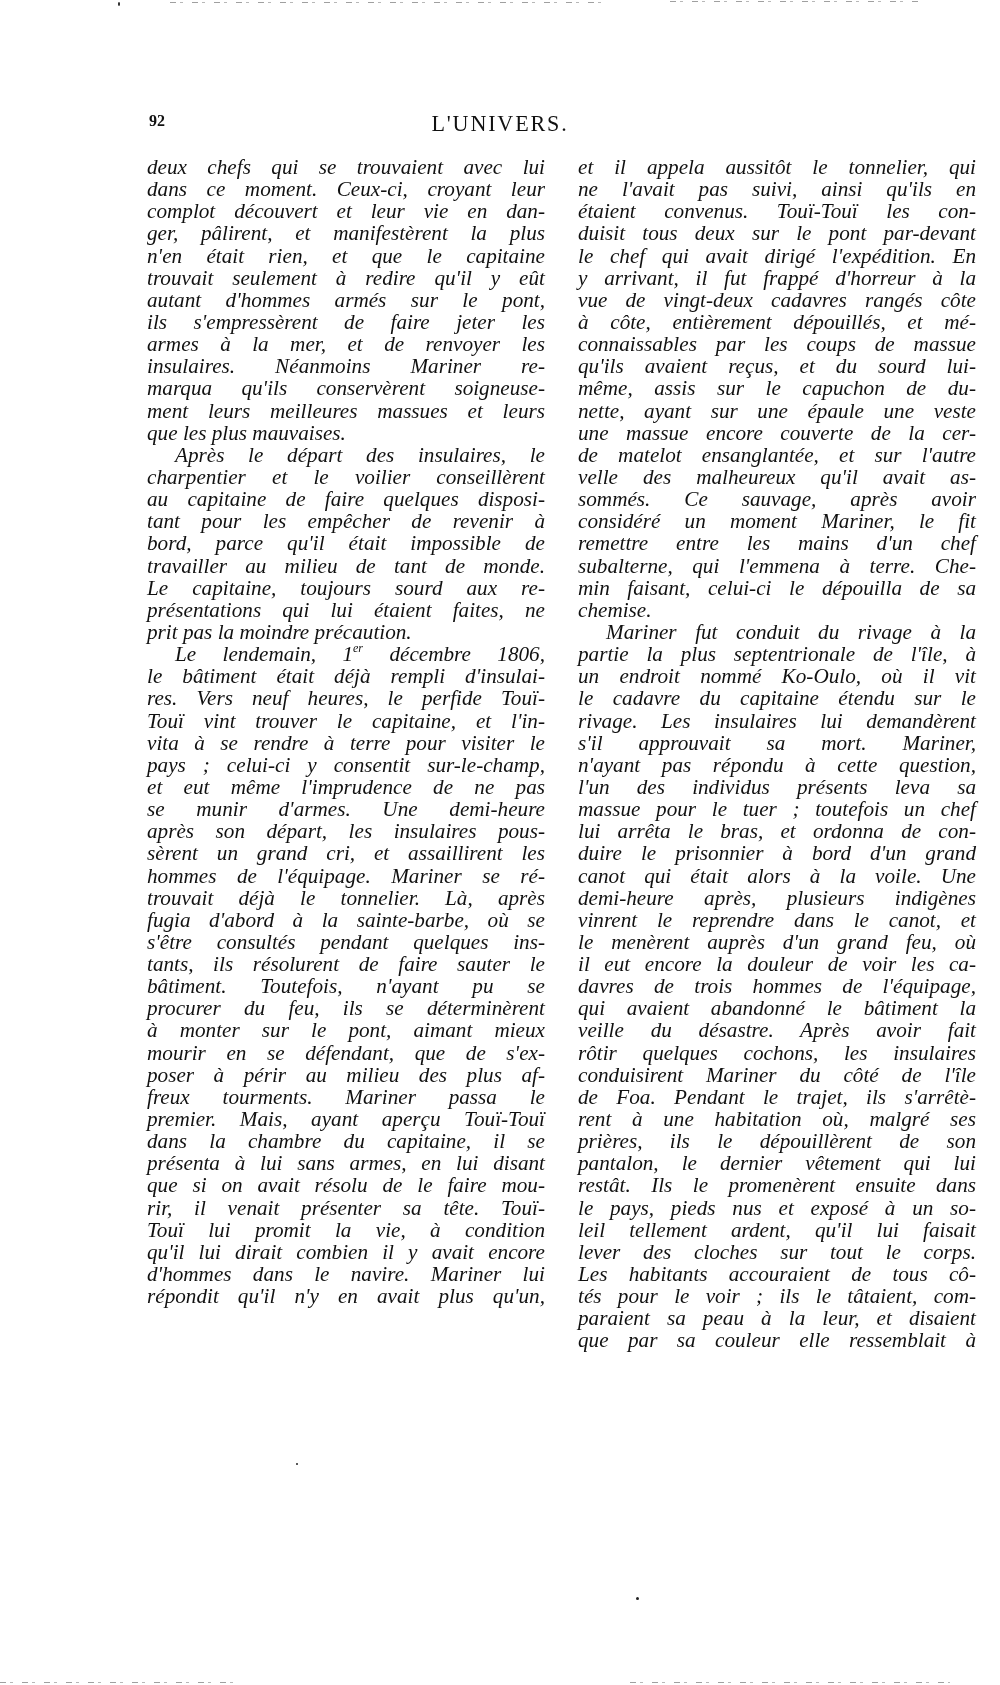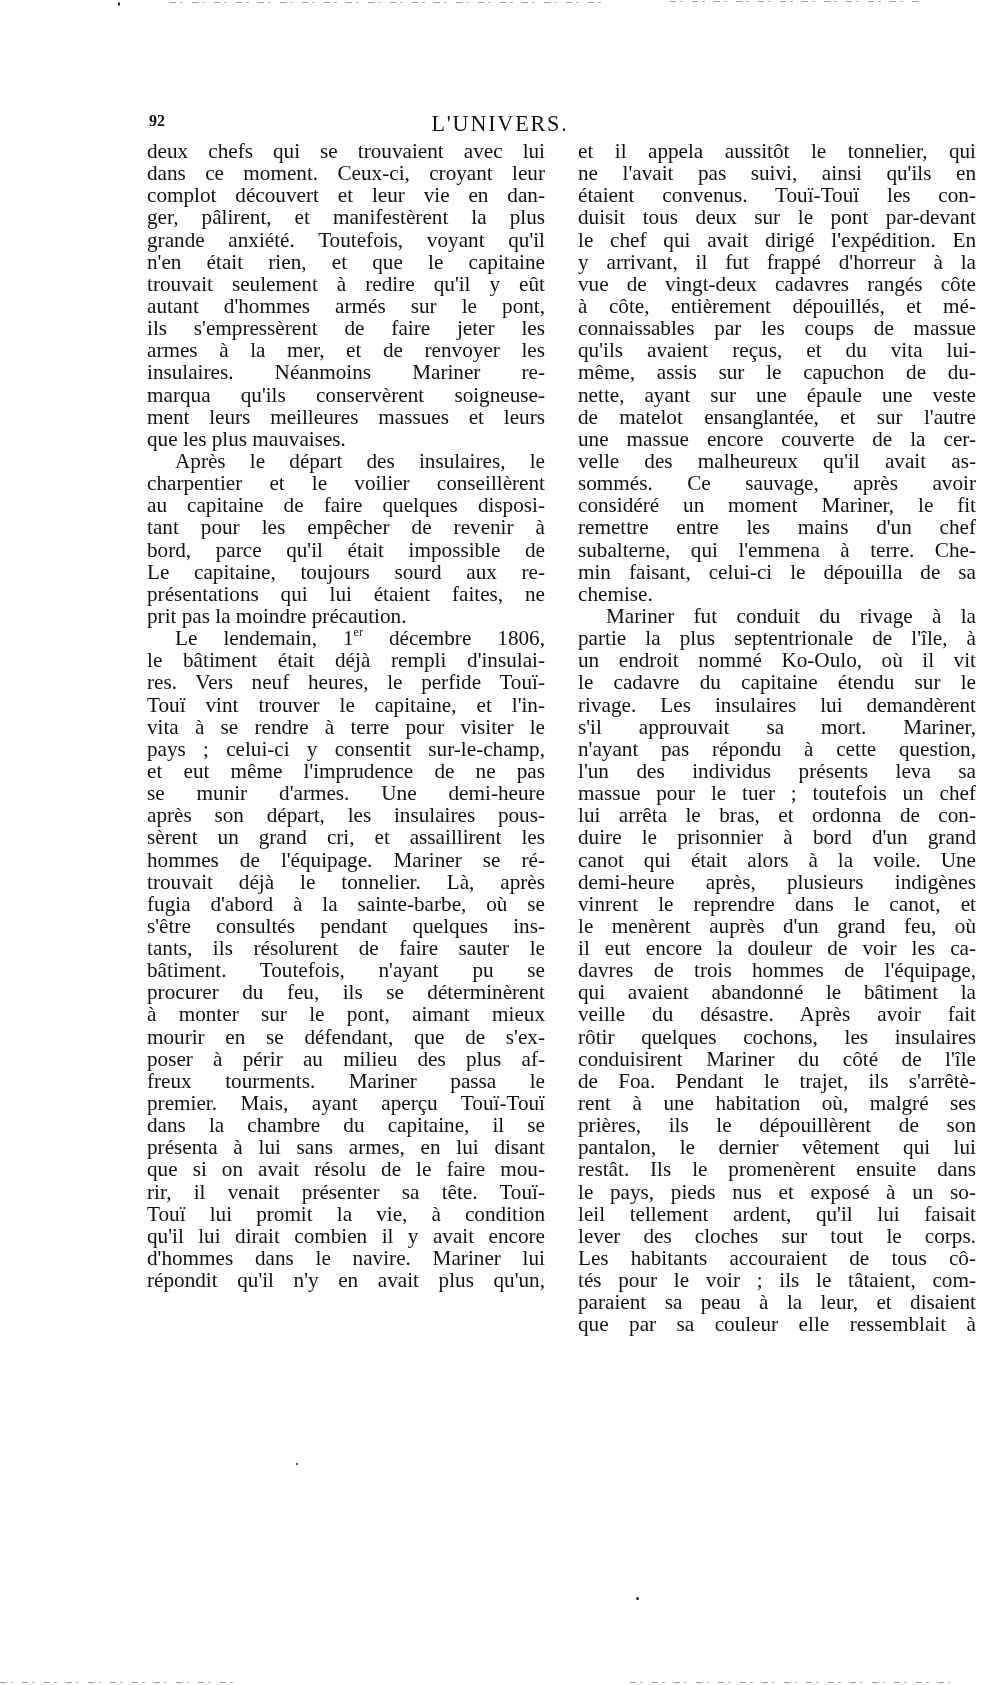--- a/index.html
+++ b/index.html
@@ -45,26 +45,27 @@
       left: 0;
       width: 1000px;
       top: 110px;
       text-align: center;
       font-size: 24px;
       letter-spacing: 2px;
       transform: scaleX(0.92);
     }
     .column {
       position: absolute;
-      top: 140px;
+      top: 156px;
       width: 398px;
       font-size: 21.2px;
       line-height: 22.15px;
       text-align: justify;
       text-align-last: justify;
+      font-style: italic;
     }
     .column.left { left: 147px; }
     .column.right { left: 578px; }
     .line {
       display: block;
       white-space: nowrap;
       text-align: justify;
       text-align-last: justify;
       height: 22.15px;
       overflow: visible;
@@ -91,35 +92,35 @@
 </div>
 
 <div class="page-number">92</div>
 <div class="running-head">L'UNIVERS.</div>
 
 <div class="column left" id="col-left">
     <span class="line">deux chefs qui se trouvaient avec lui</span>
     <span class="line">dans ce moment. Ceux-ci, croyant leur</span>
     <span class="line">complot découvert et leur vie en dan-</span>
     <span class="line">ger, pâlirent, et manifestèrent la plus</span>
-    <span class="line">grande anxiété. Toutefois, voyant qu'il</span>
     <span class="line">n'en était rien, et que le capitaine</span>
     <span class="line">trouvait seulement à redire qu'il y eût</span>
     <span class="line">autant d'hommes armés sur le pont,</span>
     <span class="line">ils s'empressèrent de faire jeter les</span>
     <span class="line">armes à la mer, et de renvoyer les</span>
     <span class="line">insulaires. Néanmoins Mariner re-</span>
     <span class="line">marqua qu'ils conservèrent soigneuse-</span>
     <span class="line">ment leurs meilleures massues et leurs</span>
     <span class="line last">que les plus mauvaises.</span>
     <span class="line indent">Après le départ des insulaires, le</span>
     <span class="line">charpentier et le voilier conseillèrent</span>
     <span class="line">au capitaine de faire quelques disposi-</span>
     <span class="line">tant pour les empêcher de revenir à</span>
     <span class="line">bord, parce qu'il était impossible de</span>
+    <span class="line">travailler au milieu de tant de monde.</span>
     <span class="line">Le capitaine, toujours sourd aux re-</span>
     <span class="line">présentations qui lui étaient faites, ne</span>
     <span class="line last">prit pas la moindre précaution.</span>
     <span class="line indent">Le lendemain, 1<sup>er</sup> décembre 1806,</span>
     <span class="line">le bâtiment était déjà rempli d'insulai-</span>
     <span class="line">res. Vers neuf heures, le perfide Touï-</span>
     <span class="line">Touï vint trouver le capitaine, et l'in-</span>
     <span class="line">vita à se rendre à terre pour visiter le</span>
     <span class="line">pays ; celui-ci y consentit sur-le-champ,</span>
     <span class="line">et eut même l'imprudence de ne pas</span>
@@ -150,25 +151,25 @@
 <div class="column right" id="col-right">
     <span class="line">et il appela aussitôt le tonnelier, qui</span>
     <span class="line">ne l'avait pas suivi, ainsi qu'ils en</span>
     <span class="line">étaient convenus. Touï-Touï les con-</span>
     <span class="line">duisit tous deux sur le pont par-devant</span>
     <span class="line">le chef qui avait dirigé l'expédition. En</span>
     <span class="line">y arrivant, il fut frappé d'horreur à la</span>
     <span class="line">vue de vingt-deux cadavres rangés côte</span>
     <span class="line">à côte, entièrement dépouillés, et mé-</span>
     <span class="line">connaissables par les coups de massue</span>
-    <span class="line">qu'ils avaient reçus, et du vita lui-</span>
+    <span class="line">qu'ils avaient reçus, et du sourd lui-</span>
     <span class="line">même, assis sur le capuchon de du-</span>
     <span class="line">nette, ayant sur une épaule une veste</span>
+    <span class="line">une massue encore couverte de la cer-</span>
     <span class="line">de matelot ensanglantée, et sur l'autre</span>
-    <span class="line">une massue encore couverte de la cer-</span>
     <span class="line">velle des malheureux qu'il avait as-</span>
     <span class="line">sommés. Ce sauvage, après avoir</span>
     <span class="line">considéré un moment Mariner, le fit</span>
     <span class="line">remettre entre les mains d'un chef</span>
     <span class="line">subalterne, qui l'emmena à terre. Che-</span>
     <span class="line">min faisant, celui-ci le dépouilla de sa</span>
     <span class="line last">chemise.</span>
     <span class="line indent">Mariner fut conduit du rivage à la</span>
     <span class="line">partie la plus septentrionale de l'île, à</span>
     <span class="line">un endroit nommé Ko-Oulo, où il vit</span>

